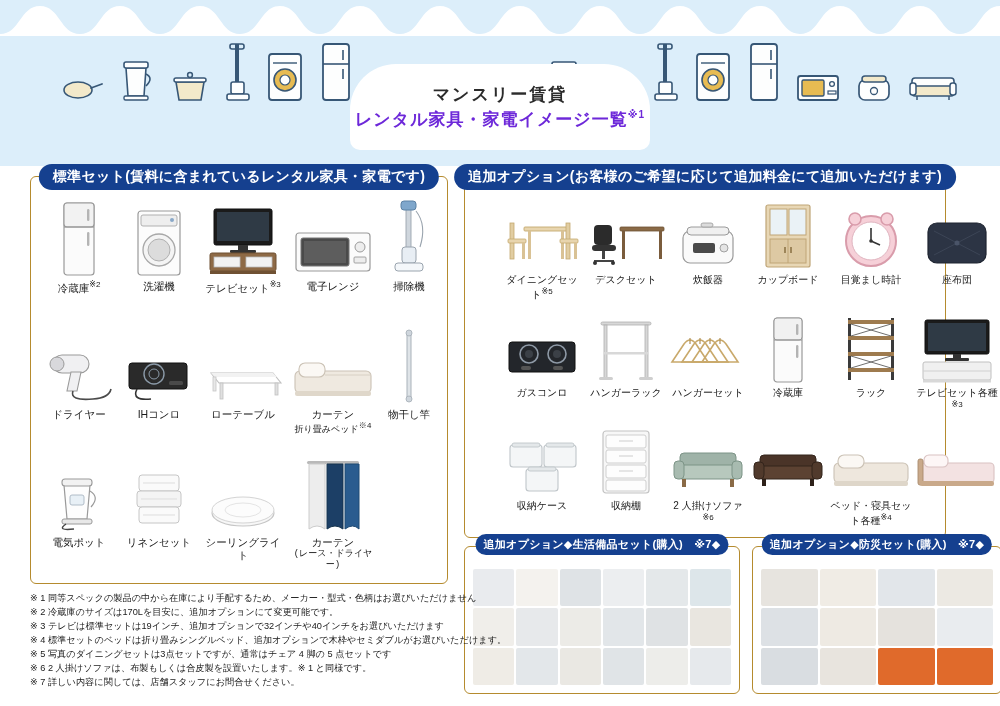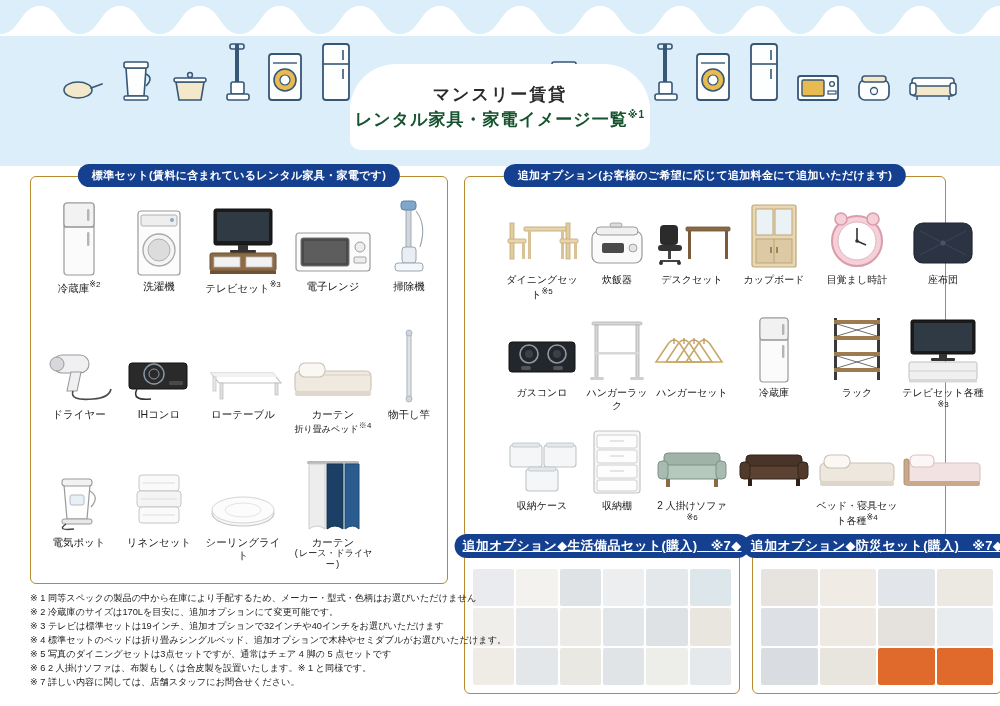--- a/index.html
+++ b/index.html
@@ -61,46 +61,46 @@
   #title-line1 {
     font-size: 17px;
     font-weight: bold;
     color: #2b2b2b;
     letter-spacing: 2px;
     line-height: 1.5;
   }
   #title-line2 {
     font-size: 17px;
     font-weight: bold;
-    color: #14532d;
+    color: #6d28d9;
     letter-spacing: 1px;
     line-height: 1.5;
   }
   #title-line2 .note { font-size: 10px; vertical-align: super; }
   .panel {
     position: absolute;
     border: 1.5px solid #b58b2e;
     border-radius: 6px;
     background: #ffffff;
   }
   .panel-title {
     position: absolute;
     top: -13px;
     left: 50%;
     transform: translateX(-50%);
     background: #15408f;
     color: #ffffff;
-    font-size: 11px;
+    font-size: 14px;
     font-weight: bold;
     padding: 4px 14px;
     border-radius: 13px;
     white-space: nowrap;
     letter-spacing: 0.3px;
   }
-  .panel-title.small { font-size: 13px; padding: 3px 8px; text-decoration: underline; }
+  .panel-title.small { font-size: 11px; padding: 3px 8px; }
 
   
   #panel-standard {
     left: 30px; top: 176px;
     width: 418px; height: 408px;
   }
   
   #panel-option {
     left: 464px; top: 176px;
     width: 482px; height: 362px; padding-left: 27px;
@@ -570,46 +570,46 @@
             <rect x="64" y="18" width="4" height="36" fill="#e1cda2" stroke="#c4a96f" stroke-width="0.8"></rect>
             <rect x="58" y="34" width="18" height="4" rx="1" fill="#e8d5ae" stroke="#c4a96f" stroke-width="0.8"></rect>
             <rect x="72" y="38" width="3" height="16" fill="#d9c295"></rect>
           </svg>
         </div>
         <div class="cap"><span>ダイニングセット</span><span class="note">※5</span></div>
       </div>
 
       <div class="cell">
         <div class="art">
-          <svg width="62" height="52" viewBox="0 0 62 52">
-            <rect x="6" y="12" width="50" height="32" rx="7" fill="#fafafa" stroke="#9a9a9a" stroke-width="1.2"></rect>
-            <rect x="10" y="8" width="42" height="8" rx="4" fill="#f0f0f0" stroke="#9a9a9a" stroke-width="1"></rect>
-            <rect x="16" y="24" width="22" height="10" rx="2" fill="#4a4a4a"></rect>
-            <circle cx="47" cy="29" r="4" fill="#e4e4e4" stroke="#9a9a9a" stroke-width="0.9"></circle>
-            <rect x="24" y="4" width="12" height="4" rx="2" fill="#dcdcdc" stroke="#9a9a9a" stroke-width="0.8"></rect>
-          </svg>
-        </div>
-        <div class="cap"><span>炊飯器</span></div>
-      </div>
-
-      <div class="cell">
-        <div class="art">
           <svg width="80" height="66" viewBox="0 0 80 66">
             <rect x="34" y="22" width="44" height="4" rx="1" fill="#8a6a46" stroke="#6d5234" stroke-width="0.8"></rect>
             <rect x="36" y="26" width="3" height="28" fill="#7a5c3c"></rect>
             <rect x="73" y="26" width="3" height="28" fill="#7a5c3c"></rect>
             <rect x="8" y="20" width="18" height="20" rx="4" fill="#2b2b2b"></rect>
             <rect x="6" y="40" width="24" height="6" rx="3" fill="#333333"></rect>
             <rect x="16" y="46" width="3" height="8" fill="#444"></rect>
             <path d="M8 56 L28 56" stroke="#444" stroke-width="2"></path>
             <circle cx="9" cy="58" r="2" fill="#333"></circle>
             <circle cx="27" cy="58" r="2" fill="#333"></circle>
           </svg>
         </div>
         <div class="cap"><span>デスクセット</span></div>
+      </div>
+
+      <div class="cell">
+        <div class="art">
+          <svg width="62" height="52" viewBox="0 0 62 52">
+            <rect x="6" y="12" width="50" height="32" rx="7" fill="#fafafa" stroke="#9a9a9a" stroke-width="1.2"></rect>
+            <rect x="10" y="8" width="42" height="8" rx="4" fill="#f0f0f0" stroke="#9a9a9a" stroke-width="1"></rect>
+            <rect x="16" y="24" width="22" height="10" rx="2" fill="#4a4a4a"></rect>
+            <circle cx="47" cy="29" r="4" fill="#e4e4e4" stroke="#9a9a9a" stroke-width="0.9"></circle>
+            <rect x="24" y="4" width="12" height="4" rx="2" fill="#dcdcdc" stroke="#9a9a9a" stroke-width="0.8"></rect>
+          </svg>
+        </div>
+        <div class="cap"><span>炊飯器</span></div>
       </div>
 
       <div class="cell">
         <div class="art">
           <svg width="56" height="70" viewBox="0 0 56 70">
             <rect x="6" y="4" width="44" height="62" rx="2" fill="#e8d7b5" stroke="#bfa577" stroke-width="1.2"></rect>
             <rect x="10" y="8" width="17" height="26" fill="#eaf2f6" stroke="#bfa577" stroke-width="1"></rect>
             <rect x="29" y="8" width="17" height="26" fill="#eaf2f6" stroke="#bfa577" stroke-width="1"></rect>
             <rect x="10" y="38" width="36" height="24" fill="#ddc9a3" stroke="#bfa577" stroke-width="1"></rect>
             <line x1="28" y1="38" x2="28" y2="62" stroke="#bfa577" stroke-width="1"></line>

